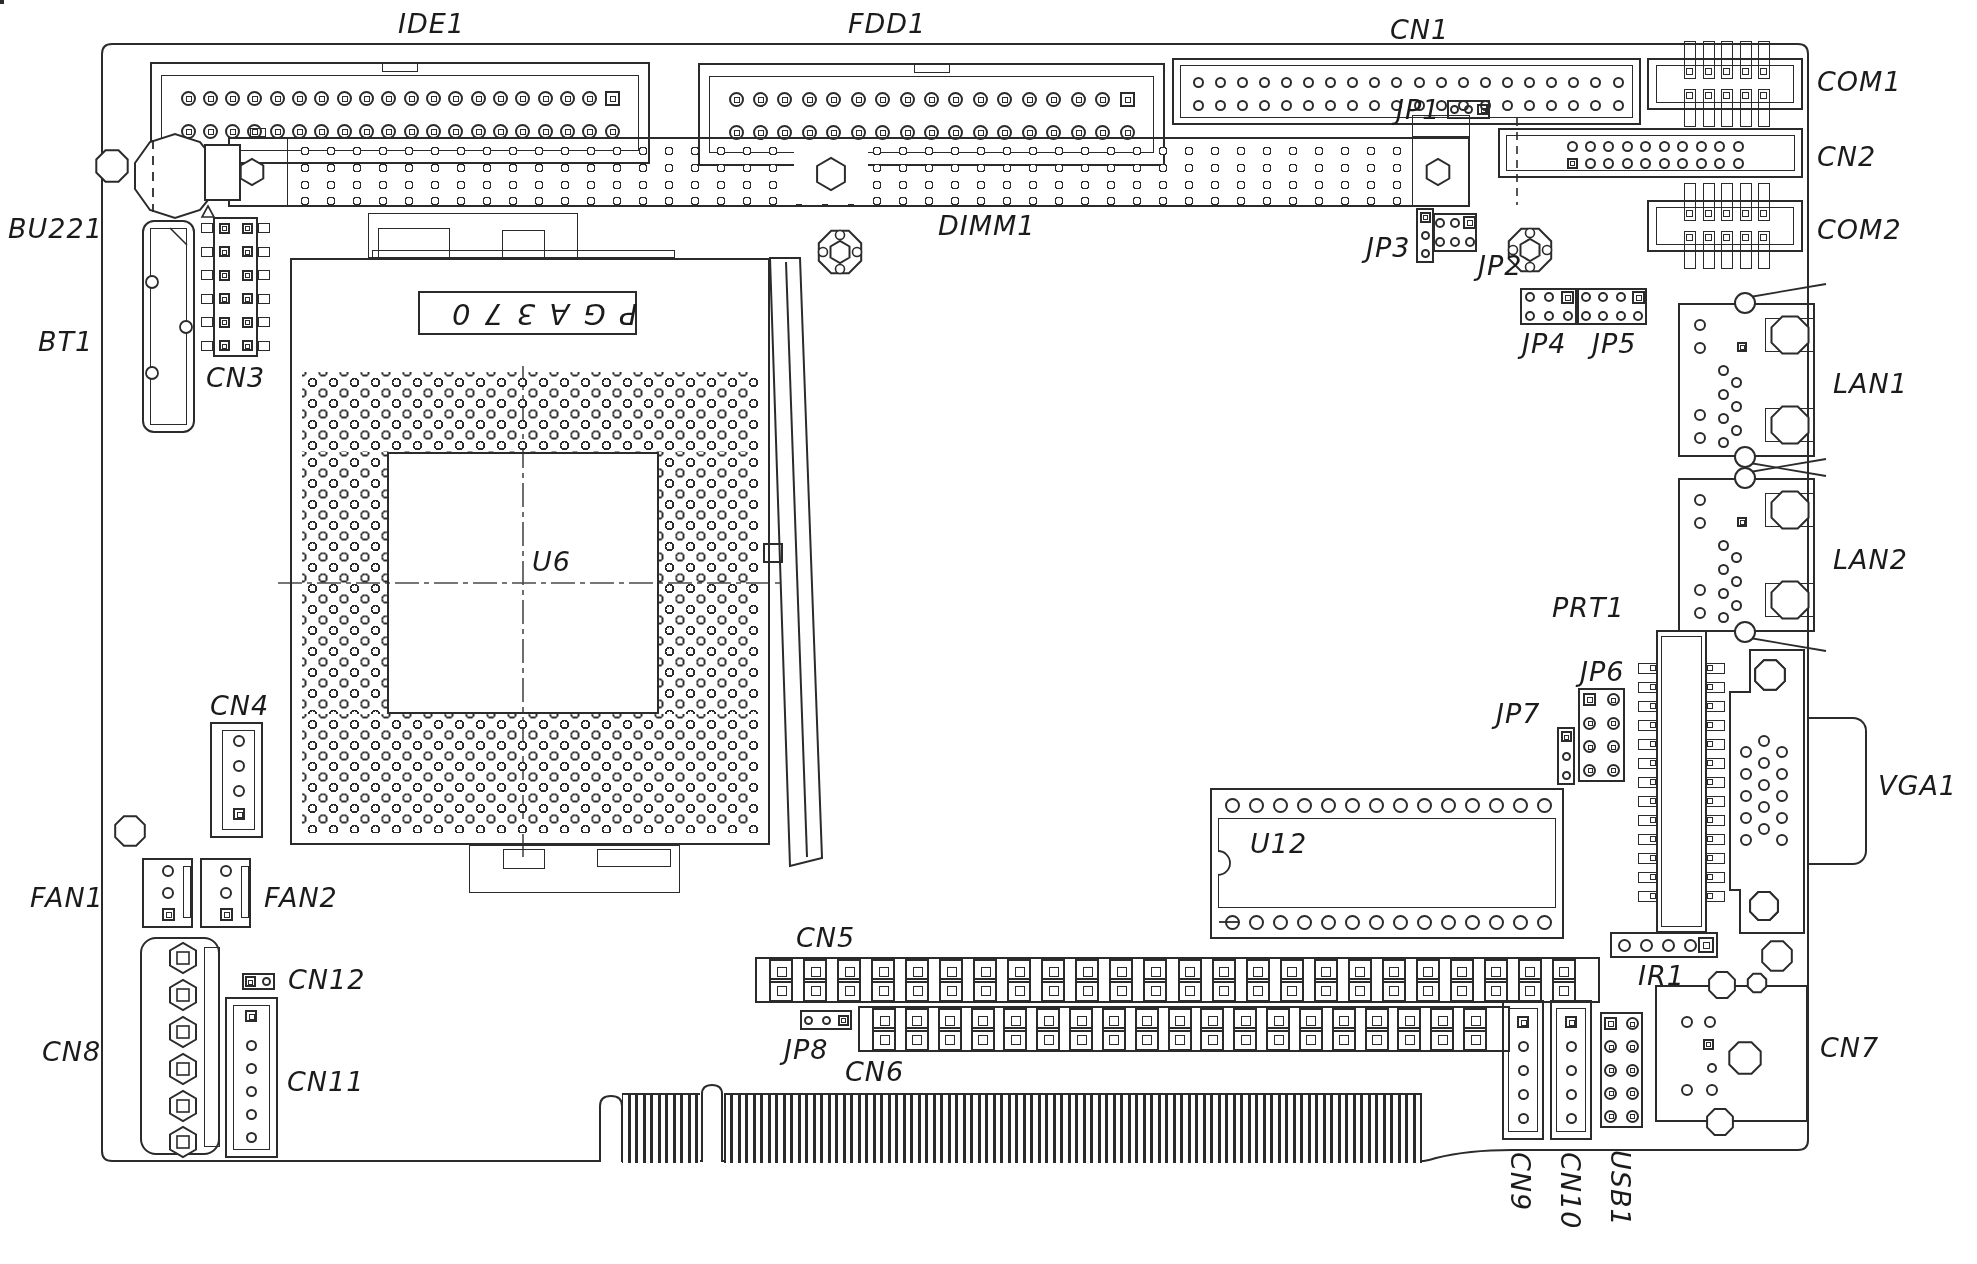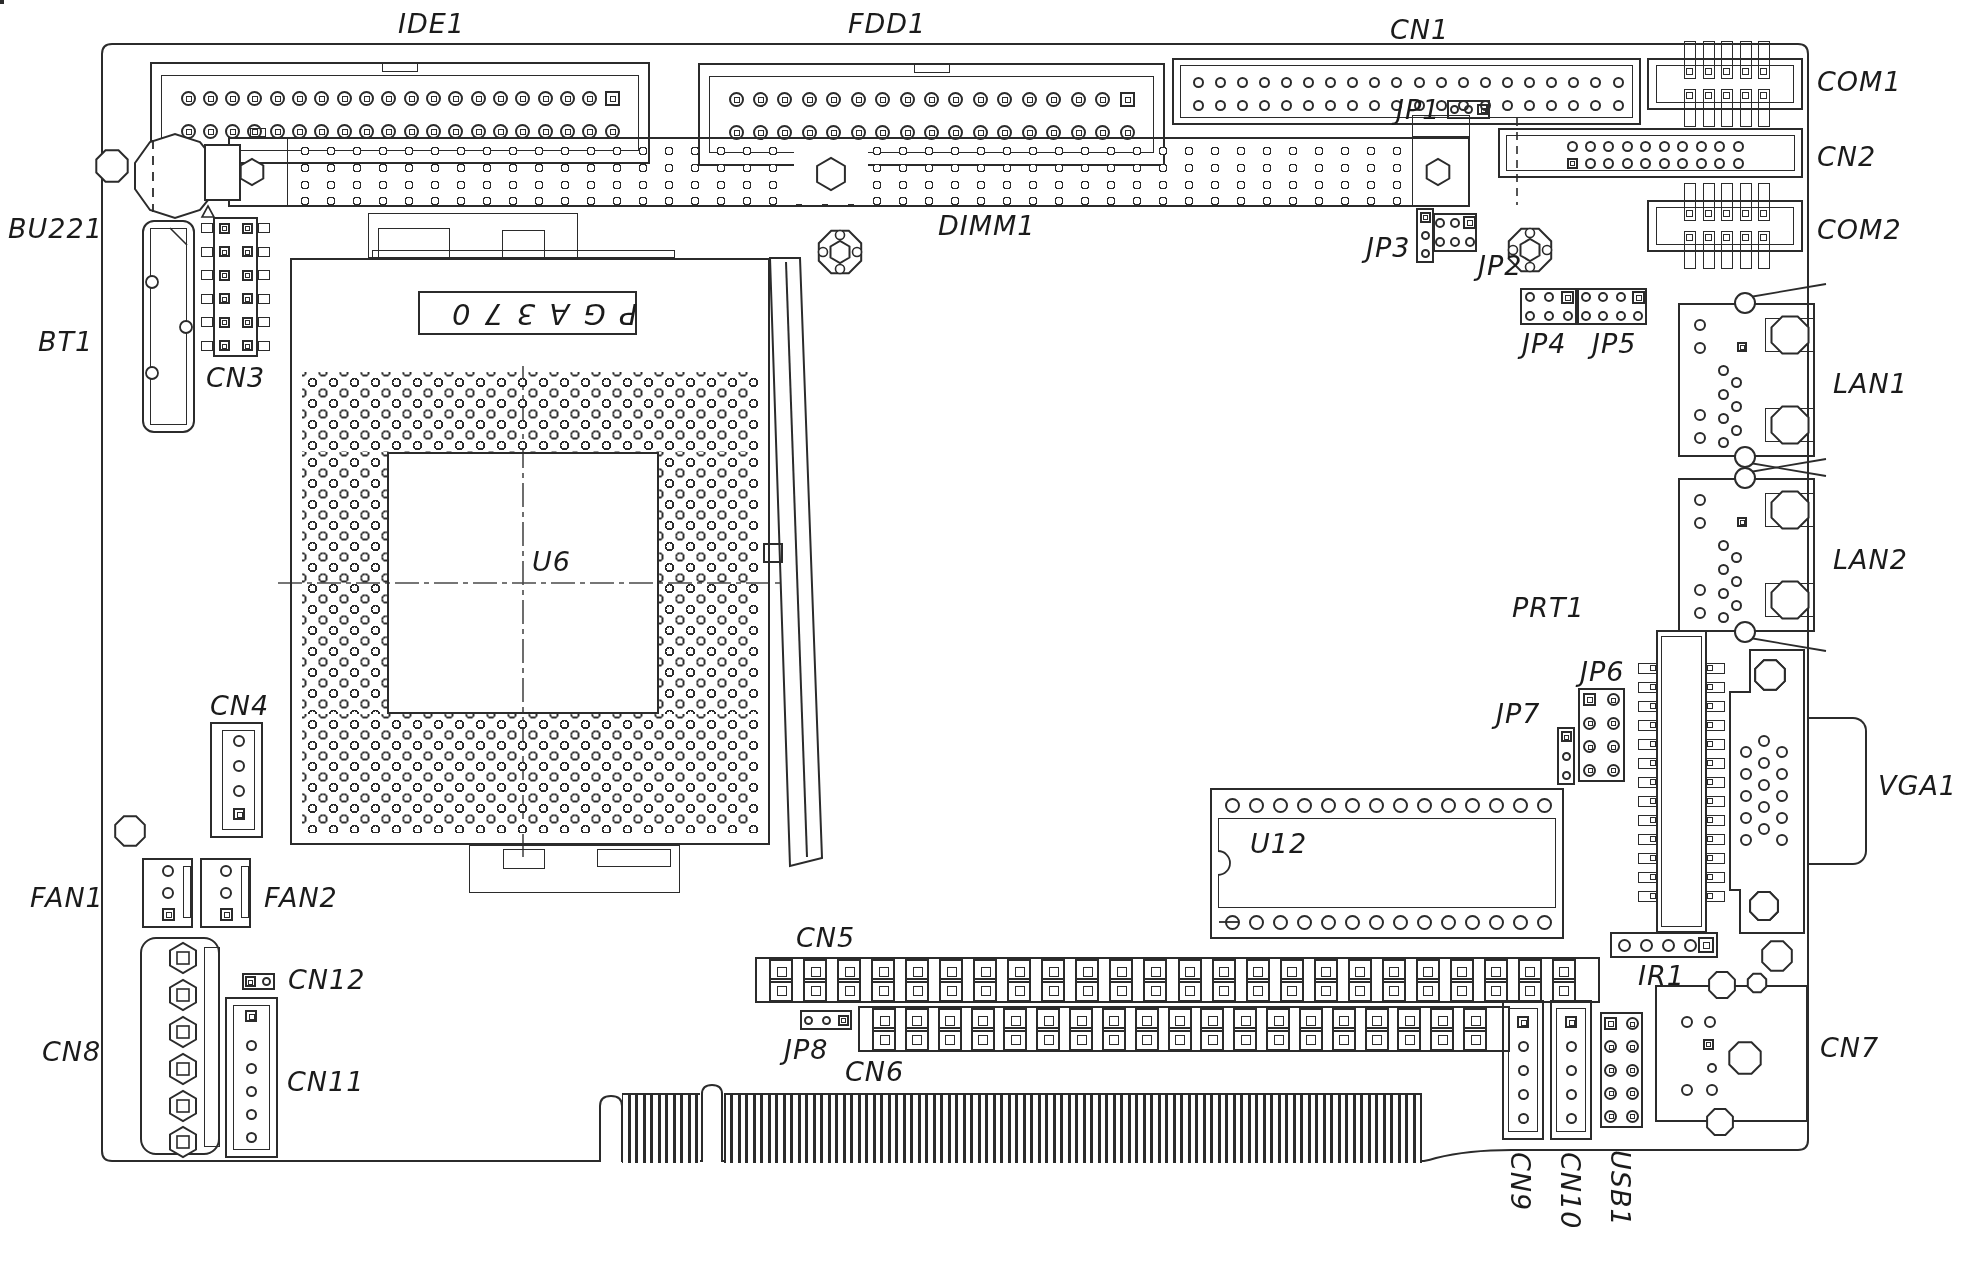--- a/index.html
+++ b/index.html
@@ -1190,21 +1190,21 @@
     <div class="lbl" style="left: 1396px; top: 96px;">JP1</div>
     <div class="lbl" style="left: 1366px; top: 234px;">JP3</div>
     <div class="lbl" style="left: 1478px; top: 252px;">JP2</div>
     <div class="lbl" style="left: 1817px; top: 216px;">COM2</div>
     <div class="lbl" style="left: 1522px; top: 330px;">JP4</div>
     <div class="lbl" style="left: 1592px; top: 330px;">JP5</div>
     <div class="lbl" style="left: 38px; top: 328px;">BT1</div>
     <div class="lbl" style="left: 206px; top: 364px;">CN3</div>
     <div class="lbl" style="left: 1833px; top: 370px;">LAN1</div>
     <div class="lbl" style="left: 1833px; top: 546px;">LAN2</div>
-    <div class="lbl" style="left: 1512px; top: 594px; font-style: italic;">PRT1</div>
+    <div class="lbl" style="left: 1552px; top: 594px; font-style: italic;">PRT1</div>
     <div class="lbl" style="left: 1580px; top: 658px;">JP6</div>
     <div class="lbl" style="left: 1496px; top: 700px;">JP7</div>
     <div class="lbl" style="left: 1878px; top: 772px;">VGA1</div>
     <div class="lbl" style="left: 532px; top: 548px;">U6</div>
     <div class="lbl" style="left: 210px; top: 692px;">CN4</div>
     <div class="lbl" style="left: 1250px; top: 830px;">U12</div>
     <div class="lbl" style="left: 1638px; top: 962px;">IR1</div>
     <div class="lbl" style="left: 30px; top: 884px;">FAN1</div>
     <div class="lbl" style="left: 264px; top: 884px;">FAN2</div>
     <div class="lbl" style="left: 796px; top: 924px;">CN5</div>

